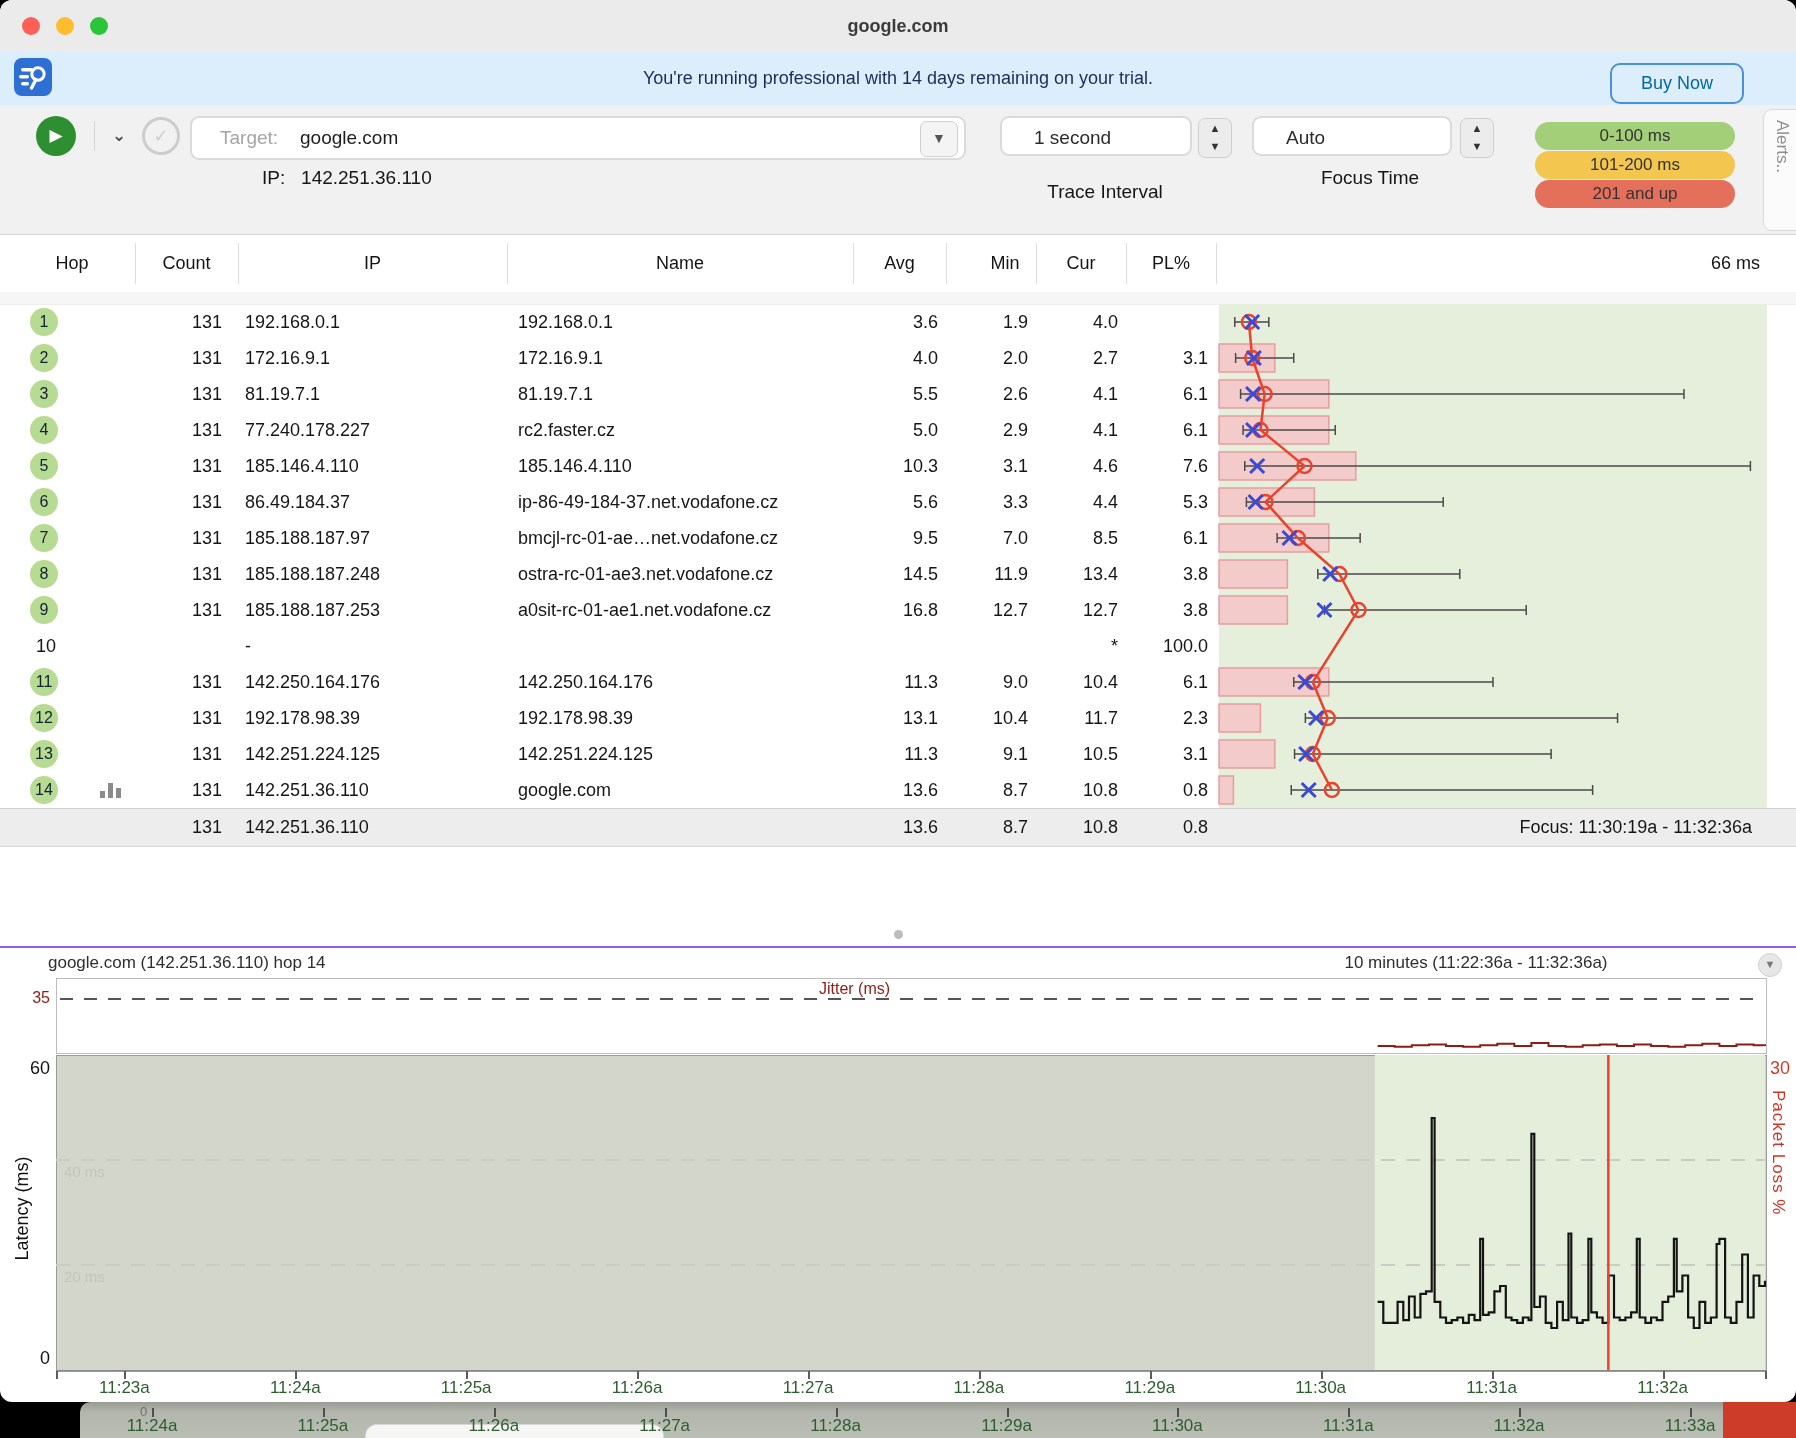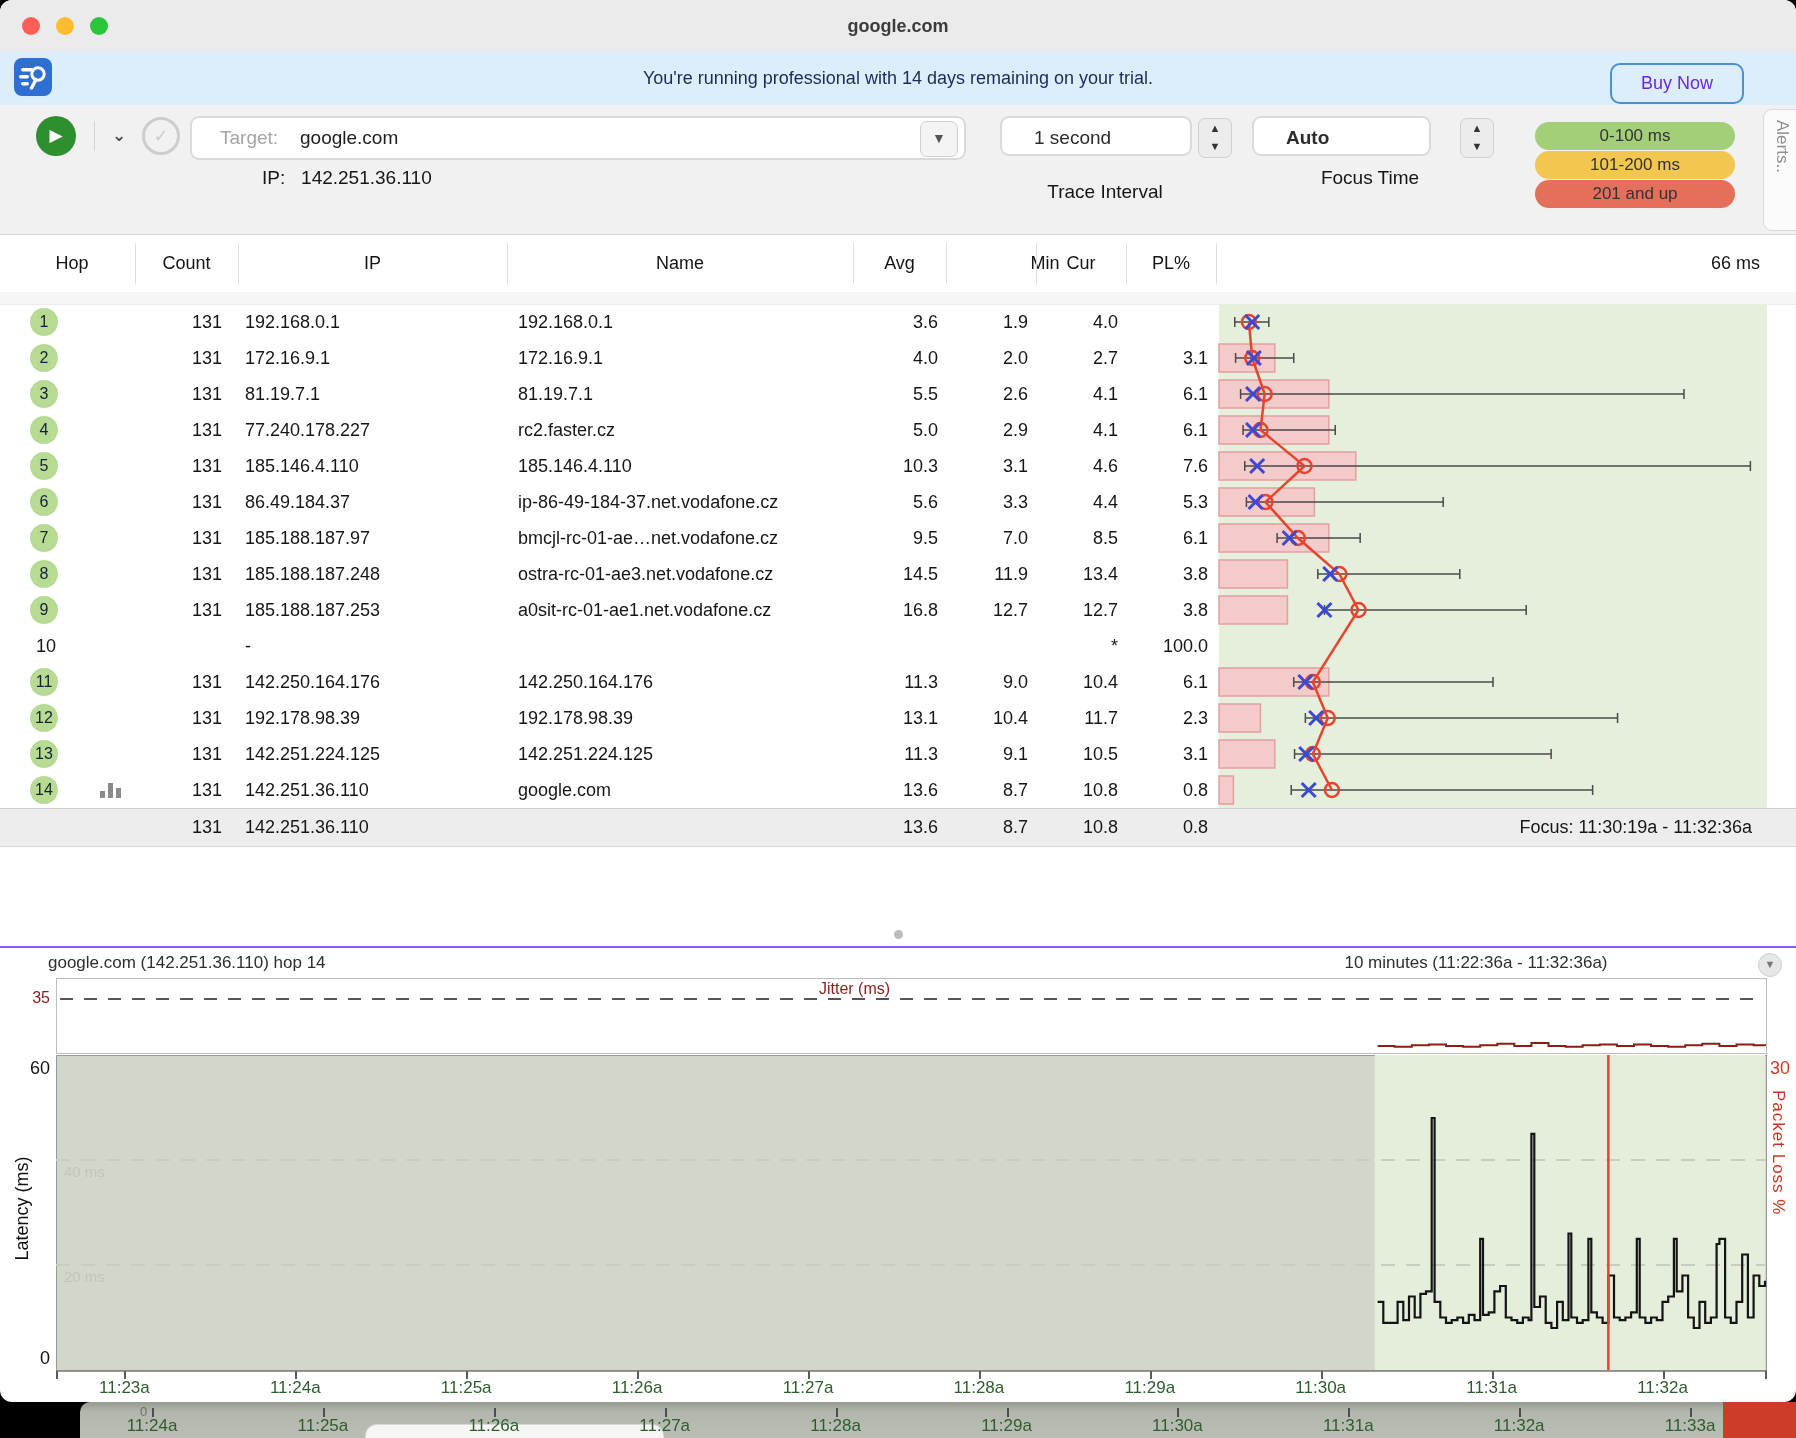--- a/index.html
+++ b/index.html
@@ -18,35 +18,35 @@
   #titlebar{left:0;top:0;width:1796px;height:52px;background:#ebebeb;border-bottom:1px solid #d2d2d2;}
   .tl{top:17px;width:18px;height:18px;border-radius:50%;}
   #tl-close{left:22px;background:#ff5f57;}
   #tl-min{left:56px;background:#febc2e;}
   #tl-max{left:90px;background:#2ac539;}
   #win-title{left:0;top:0;width:1796px;height:52px;line-height:52px;text-align:center;font-weight:bold;font-size:18px;color:#3b3b3b;}
   
   #banner{left:0;top:52px;width:1796px;height:53px;background:#dcedfb;}
   #logo{left:14px;top:6px;width:38px;height:38px;border-radius:8px;background:#2e6fd3;}
   #banner-text{left:0;top:0;width:1796px;height:53px;line-height:53px;text-align:center;color:#1e2a5a;font-size:18px;}
-  #buy-now{left:1610px;top:11px;width:130px;height:37px;line-height:37px;text-align:center;color:#6d28d9;font-size:18px;border:2px solid #4a90d9;border-radius:10px;cursor:pointer;}
+  #buy-now{left:1610px;top:11px;width:130px;height:37px;line-height:37px;text-align:center;color:#0369a1;font-size:18px;border:2px solid #4a90d9;border-radius:10px;cursor:pointer;}
   
   #toolbar{left:0;top:105px;width:1796px;height:129px;background:#f1f1f2;}
   #play-btn{left:36px;top:11px;width:40px;height:40px;border-radius:50%;background:#2e8f31;color:#fff;text-align:center;line-height:40px;font-size:17px;}
   #tb-div{left:94px;top:16px;width:1px;height:30px;background:#d4d4d4;}
   #play-chevron{left:104px;top:11px;width:30px;height:40px;line-height:40px;text-align:center;color:#4d4d4d;font-size:17px;font-weight:bold;}
   #check-circle{left:142px;top:12px;width:32px;height:32px;border:3px solid #cdcdcd;border-radius:50%;color:#cdcdcd;text-align:center;line-height:32px;font-weight:bold;font-size:18px;}
   #target-field{left:190px;top:11px;width:772px;height:40px;background:#fff;border:2px solid #dadada;border-radius:9px;}
   #target-label{left:28px;top:0;height:40px;line-height:40px;color:#a5a5a5;font-size:19px;}
   #target-value{left:108px;top:0;height:40px;line-height:40px;color:#1d1d1d;font-size:19px;}
   #target-dd{left:728px;top:3px;width:36px;height:34px;border:1px solid #cfcfcf;border-radius:7px;background:#f4f4f4;text-align:center;line-height:32px;color:#555;font-weight:bold;font-size:14px;}
   #ip-row{left:262px;top:62px;font-size:19px;color:#161616;}
   .spin-field{top:11px;height:40px;background:#fff;border:2px solid #dadada;border-radius:9px;line-height:40px;color:#2b2b2b;font-size:19px;padding-left:32px;box-sizing:border-box;}
   #interval-field{left:1000px;width:192px;}
-  #focus-field{left:1252px;width:179px;font-weight:bold;}
+  #focus-field{left:1252px;width:200px;}
   .stepper{top:13px;width:32px;height:38px;background:#ececec;border:1px solid #cfcfcf;border-radius:7px;text-align:center;color:#333;font-size:11px;font-weight:bold;line-height:18px;}
   #stepper1{left:1198px;}
   #stepper2{left:1460px;}
   .spin-label{top:62px;font-size:19px;color:#161616;text-align:center;}
   #interval-label{left:1005px;width:200px;margin-top:14px;}
   #focus-label{left:1270px;width:200px;}
   .pill{left:1535px;width:200px;height:28px;border-radius:15px;text-align:center;line-height:28px;font-size:17px;color:#333;}
   #pill-0{top:17px;background:#a2cf78;}
   #pill-1{top:46px;background:#f3c64f;}
   #pill-2{top:75px;background:#e4705c;}
@@ -179,21 +179,21 @@
       <div class="abs" id="alerts-text">Alerts..</div>
     </div>
   </div>
 
   <div class="abs" id="thead">
     <div class="abs th" style="left:30px;width:84px;">Hop</div>
     <div class="abs th" style="left:135px;width:103px;">Count</div>
     <div class="abs th" style="left:238px;width:269px;">IP</div>
     <div class="abs th" style="left:507px;width:346px;">Name</div>
     <div class="abs th" style="left:853px;width:93px;">Avg</div>
-    <div class="abs th" style="left:1000px;width:90px;">Min</div>
+    <div class="abs th" style="left:960px;width:90px;">Min</div>
     <div class="abs th" style="left:1036px;width:90px;">Cur</div>
     <div class="abs th" style="left:1126px;width:90px;">PL%</div>
     <div class="abs th" style="left:1460px;width:300px;text-align:right;">66 ms</div>
     <div class="abs hsep" style="left:135px;"></div>
       <div class="abs hsep" style="left:238px;"></div>
     <div class="abs hsep" style="left:507px;"></div>
       <div class="abs hsep" style="left:853px;"></div>
     <div class="abs hsep" style="left:946px;"></div>
       <div class="abs hsep" style="left:1036px;"></div>
     <div class="abs hsep" style="left:1126px;"></div>

